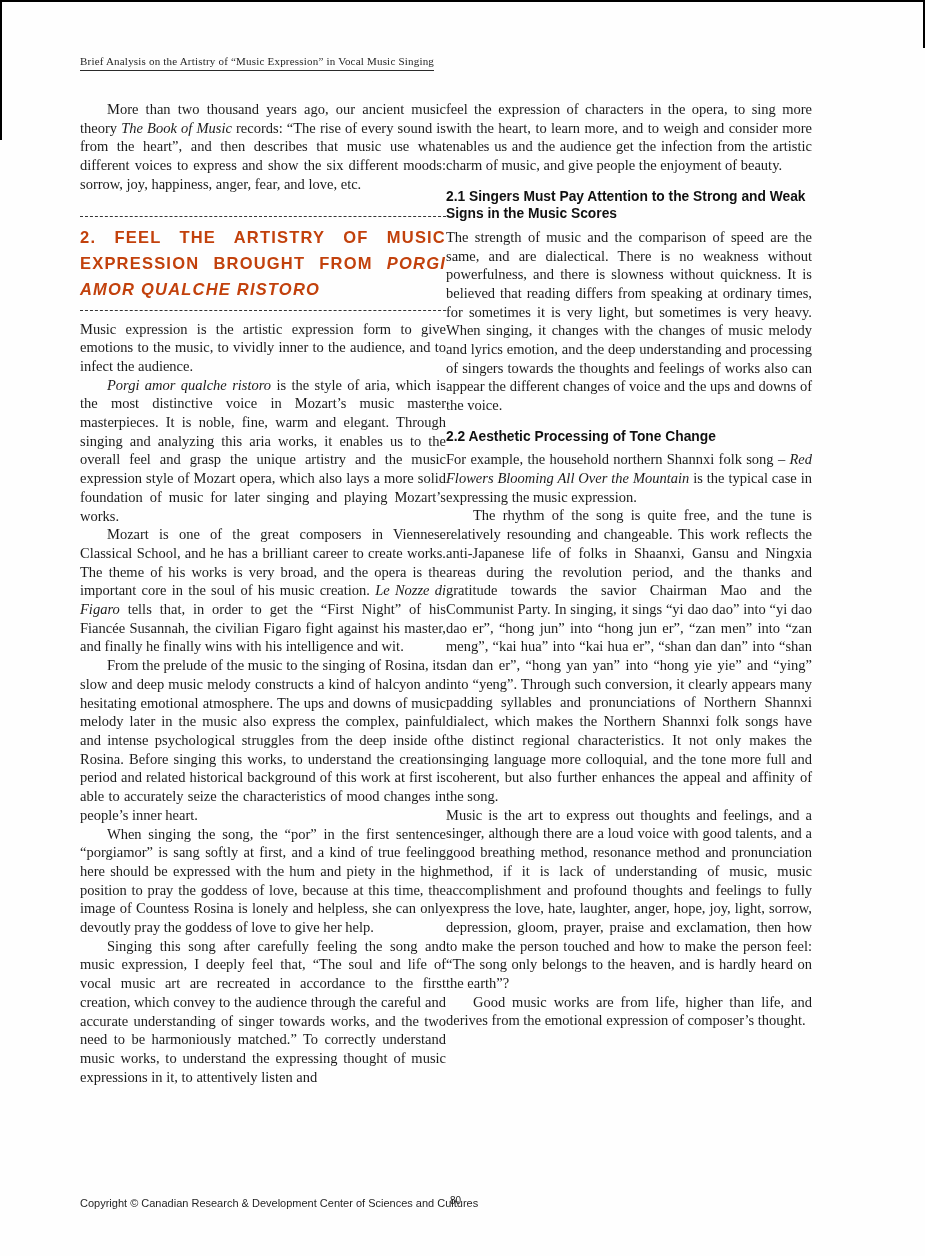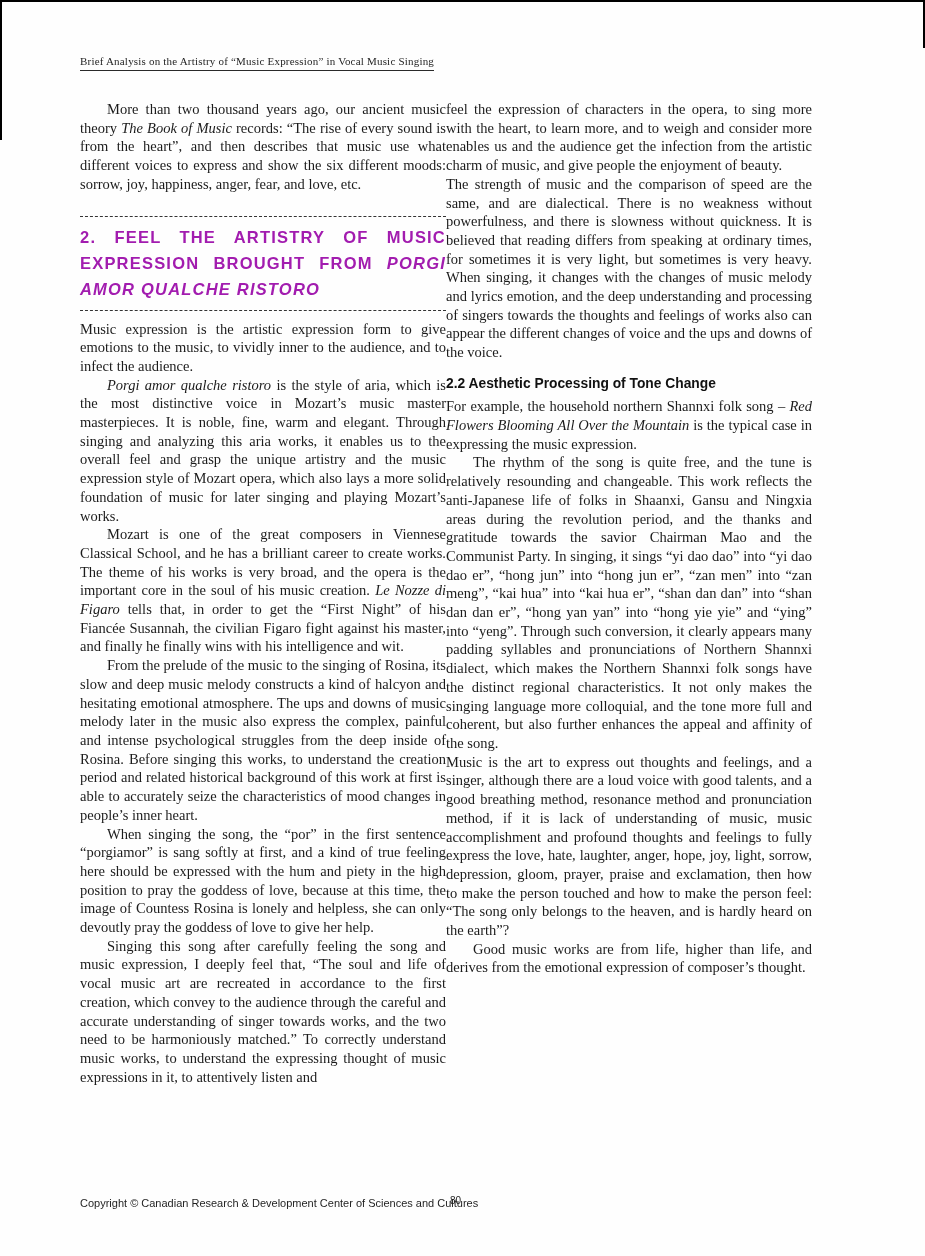--- a/index.html
+++ b/index.html
@@ -48,21 +48,21 @@
   .para.indent { text-indent: 27px; }
   .it { font-style: italic; }
 
   .section-heading {
     font-family: "Liberation Sans", "DejaVu Sans", sans-serif;
     font-weight: 700;
     font-size: 16.5px;
     line-height: 26px;
     letter-spacing: 1.2px;
     text-align: justify;
-    color: #a21caf;
+    color: #c2410c;
     border-top: 1.5px dashed #333;
     border-bottom: 1.5px dashed #333;
     padding: 7px 0 8px 0;
     margin: 22px 0 9px 0;
   }
 
   .subheading {
     font-family: "Liberation Sans", "DejaVu Sans", sans-serif;
     font-weight: 700;
     font-size: 13.8px;
@@ -102,20 +102,21 @@
         <h2 class="section-heading"><span class="rg">2. FEEL THE ARTISTRY OF MUSIC EXPRESSION BROUGHT FROM </span><span class="it">PORGI AMOR QUALCHE RISTORO</span></h2>
         <p class="para"><span class="rg">Music expression is the artistic expression form to give emotions to the music, to vividly inner to the audience, and to infect the audience.</span></p>
         <p class="para indent"><span class="it">Porgi amor qualche ristoro</span><span class="rg"> is the style of aria, which is the most distinctive voice in Mozart’s music master masterpieces. It is noble, fine, warm and elegant. Through singing and analyzing this aria works, it enables us to the overall feel and grasp the unique artistry and the music expression style of Mozart opera, which also lays a more solid foundation of music for later singing and playing Mozart’s works.</span></p>
         <p class="para indent"><span class="rg">Mozart is one of the great composers in Viennese Classical School, and he has a brilliant career to create works. The theme of his works is very broad, and the opera is the important core in the soul of his music creation. </span><span class="it">Le Nozze di Figaro</span><span class="rg"> tells that, in order to get the “First Night” of his Fiancée Susannah, the civilian Figaro fight against his master, and finally he finally wins with his intelligence and wit.</span></p>
         <p class="para indent"><span class="rg">From the prelude of the music to the singing of Rosina, its slow and deep music melody constructs a kind of halcyon and hesitating emotional atmosphere. The ups and downs of music melody later in the music also express the complex, painful and intense psychological struggles from the deep inside of Rosina. Before singing this works, to understand the creation period and related historical background of this work at first is able to accurately seize the characteristics of mood changes in people’s inner heart.</span></p>
         <p class="para indent"><span class="rg">When singing the song, the “por” in the first sentence “porgiamor” is sang softly at first, and a kind of true feeling here should be expressed with the hum and piety in the high position to pray the goddess of love, because at this time, the image of Countess Rosina is lonely and helpless, she can only devoutly pray the goddess of love to give her help.</span></p>
         <p class="para indent"><span class="rg">Singing this song after carefully feeling the song and music expression, I deeply feel that, “The soul and life of vocal music art are recreated in accordance to the first creation, which convey to the audience through the careful and accurate understanding of singer towards works, and the two need to be harmoniously matched.” To correctly understand music works, to understand the expressing thought of music expressions in it, to attentively listen and</span></p>
       </div>
     <div class="column" id="right-column">
         <p class="para"><span class="rg">feel the expression of characters in the opera, to sing more with the heart, to learn more, and to weigh and consider more enables us and the audience get the infection from the artistic charm of music, and give people the enjoyment of beauty.</span></p>
+        <h3 class="subheading"><span class="rg">2.1 Singers Must Pay Attention to the Strong and Weak Signs in the Music Scores</span></h3>
         <p class="para"><span class="rg">The strength of music and the comparison of speed are the same, and are dialectical. There is no weakness without powerfulness, and there is slowness without quickness. It is believed that reading differs from speaking at ordinary times, for sometimes it is very light, but sometimes is very heavy. When singing, it changes with the changes of music melody and lyrics emotion, and the deep understanding and processing of singers towards the thoughts and feelings of works also can appear the different changes of voice and the ups and downs of the voice.</span></p>
         <h3 class="subheading"><span class="rg">2.2 Aesthetic Processing of Tone Change</span></h3>
         <p class="para"><span class="rg">For example, the household northern Shannxi folk song – </span><span class="it">Red Flowers Blooming All Over the Mountain</span><span class="rg"> is the typical case in expressing the music expression.</span></p>
         <p class="para indent"><span class="rg">The rhythm of the song is quite free, and the tune is relatively resounding and changeable. This work reflects the anti-Japanese life of folks in Shaanxi, Gansu and Ningxia areas during the revolution period, and the thanks and gratitude towards the savior Chairman Mao and the Communist Party. In singing, it sings “yi dao dao” into “yi dao dao er”, “hong jun” into “hong jun er”, “zan men” into “zan meng”, “kai hua” into “kai hua er”, “shan dan dan” into “shan dan dan er”, “hong yan yan” into “hong yie yie” and “ying” into “yeng”. Through such conversion, it clearly appears many padding syllables and pronunciations of Northern Shannxi dialect, which makes the Northern Shannxi folk songs have the distinct regional characteristics. It not only makes the singing language more colloquial, and the tone more full and coherent, but also further enhances the appeal and affinity of the song.</span></p>
         <p class="para"><span class="rg">Music is the art to express out thoughts and feelings, and a singer, although there are a loud voice with good talents, and a good breathing method, resonance method and pronunciation method, if it is lack of understanding of music, music accomplishment and profound thoughts and feelings to fully express the love, hate, laughter, anger, hope, joy, light, sorrow, depression, gloom, prayer, praise and exclamation, then how to make the person touched and how to make the person feel: “The song only belongs to the heaven, and is hardly heard on the earth”?</span></p>
         <p class="para indent"><span class="rg">Good music works are from life, higher than life, and derives from the emotional expression of composer’s thought.</span></p>
       </div>
   </div>
 
   <div class="footer">

